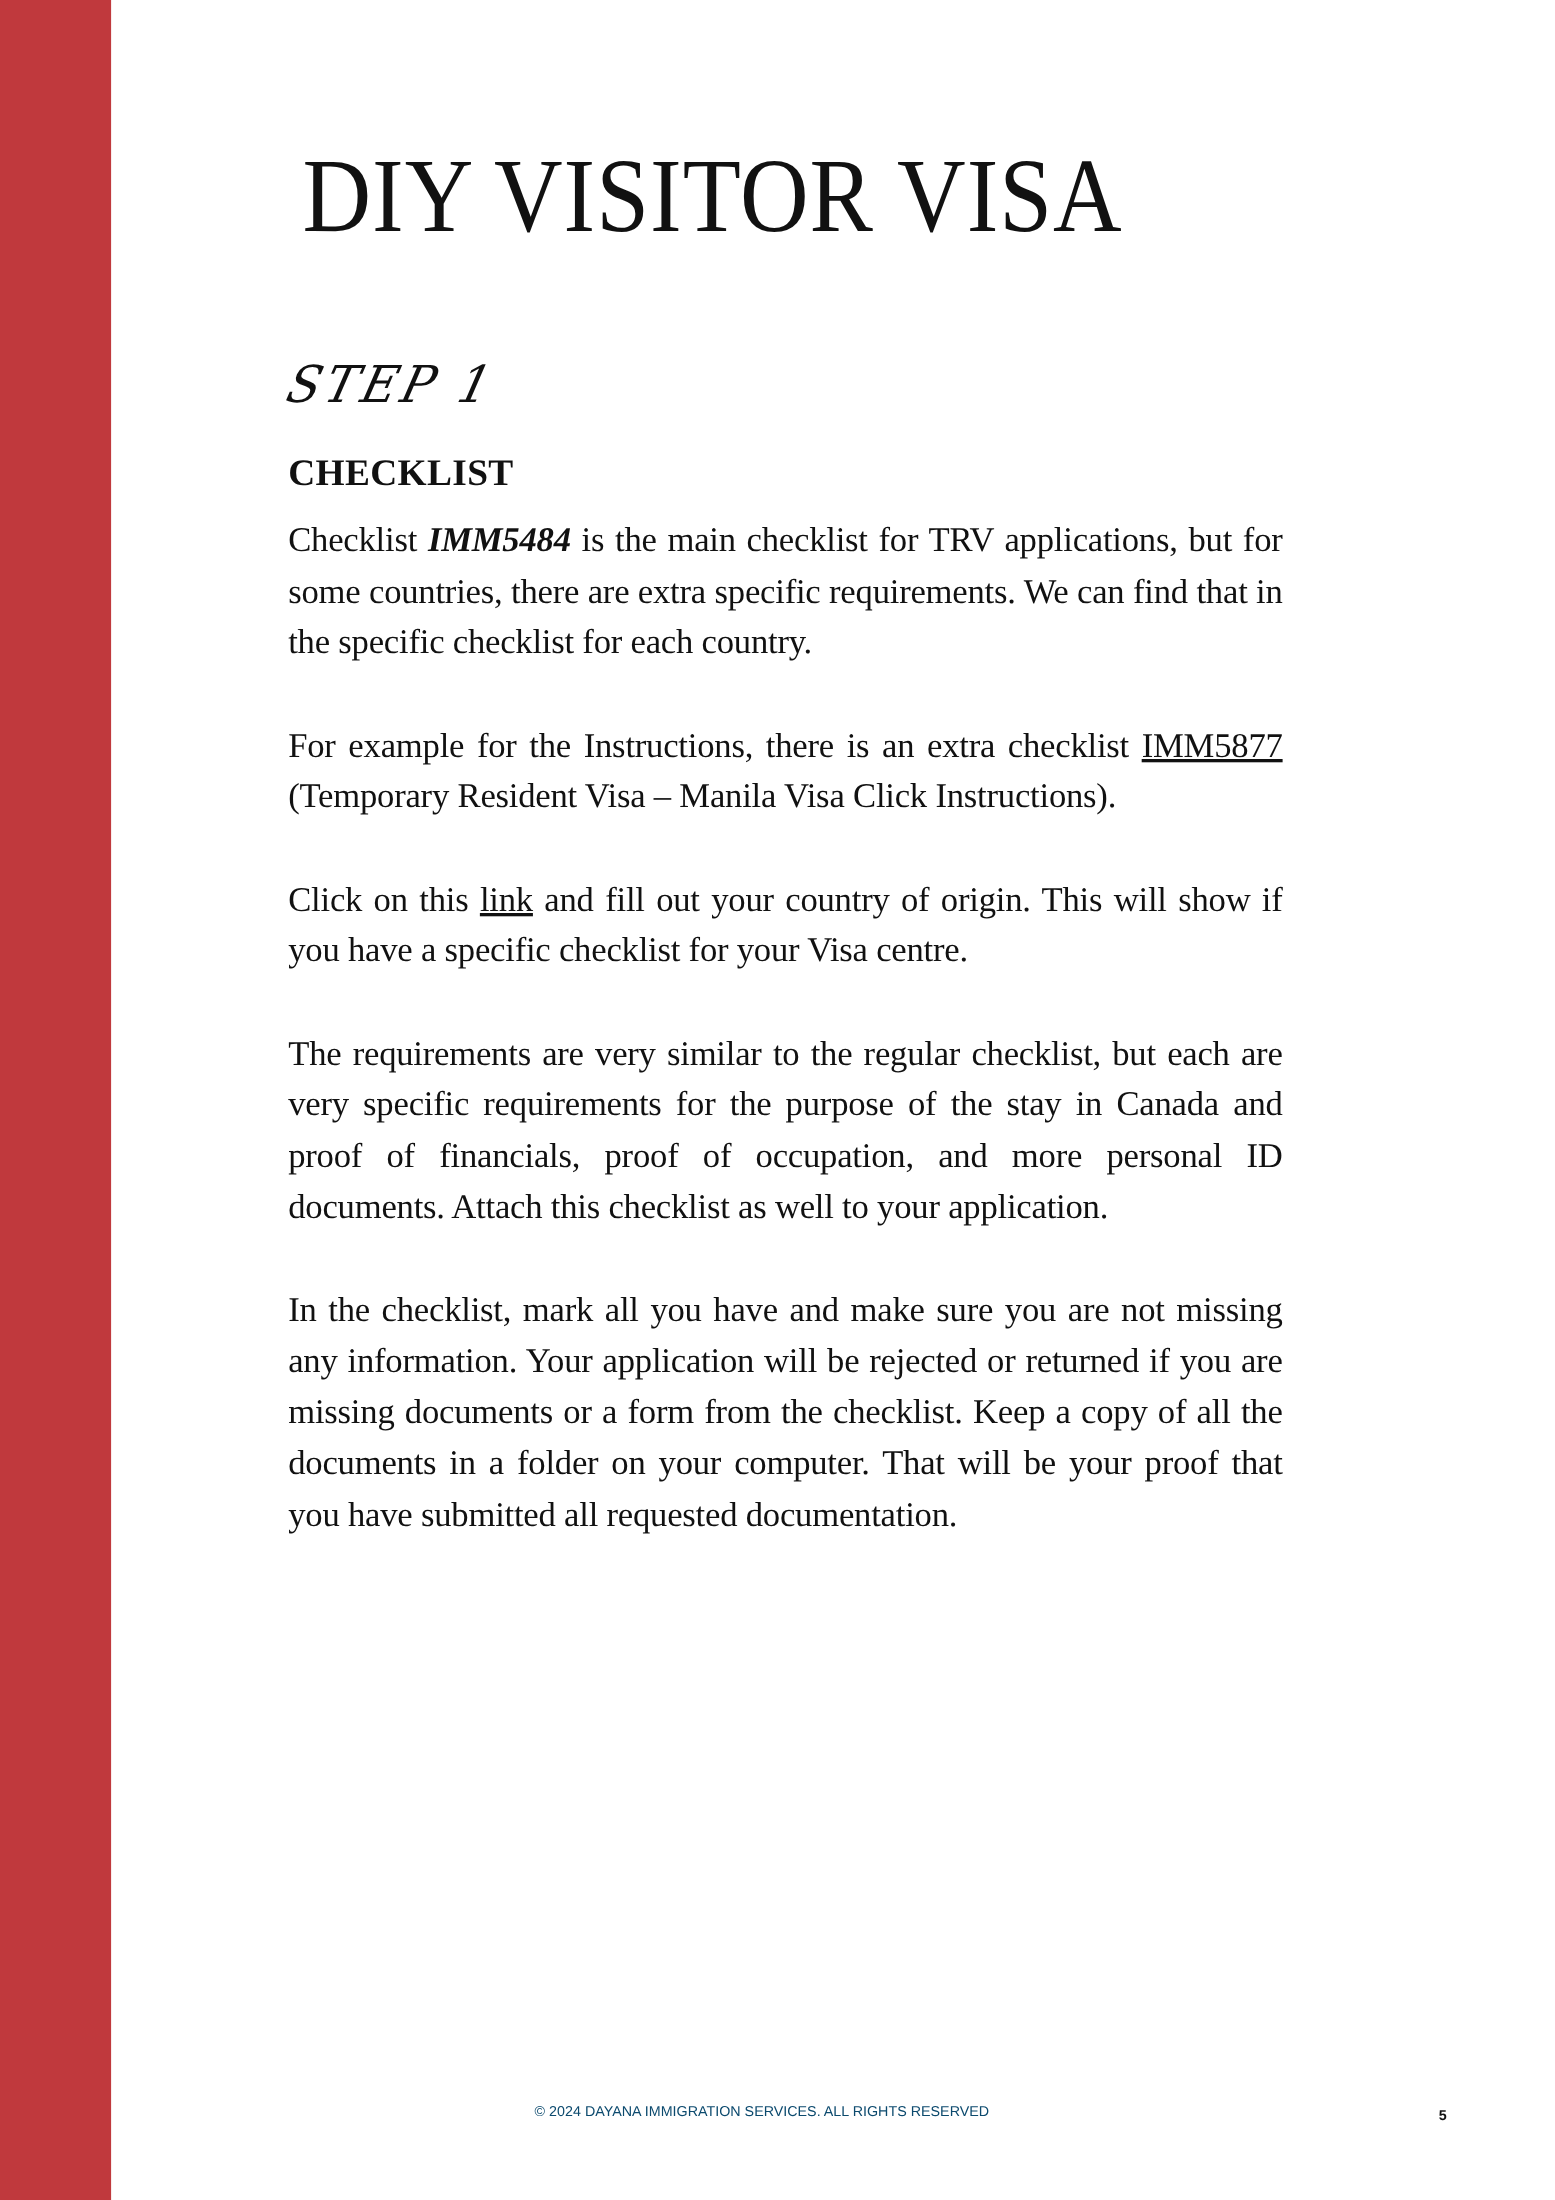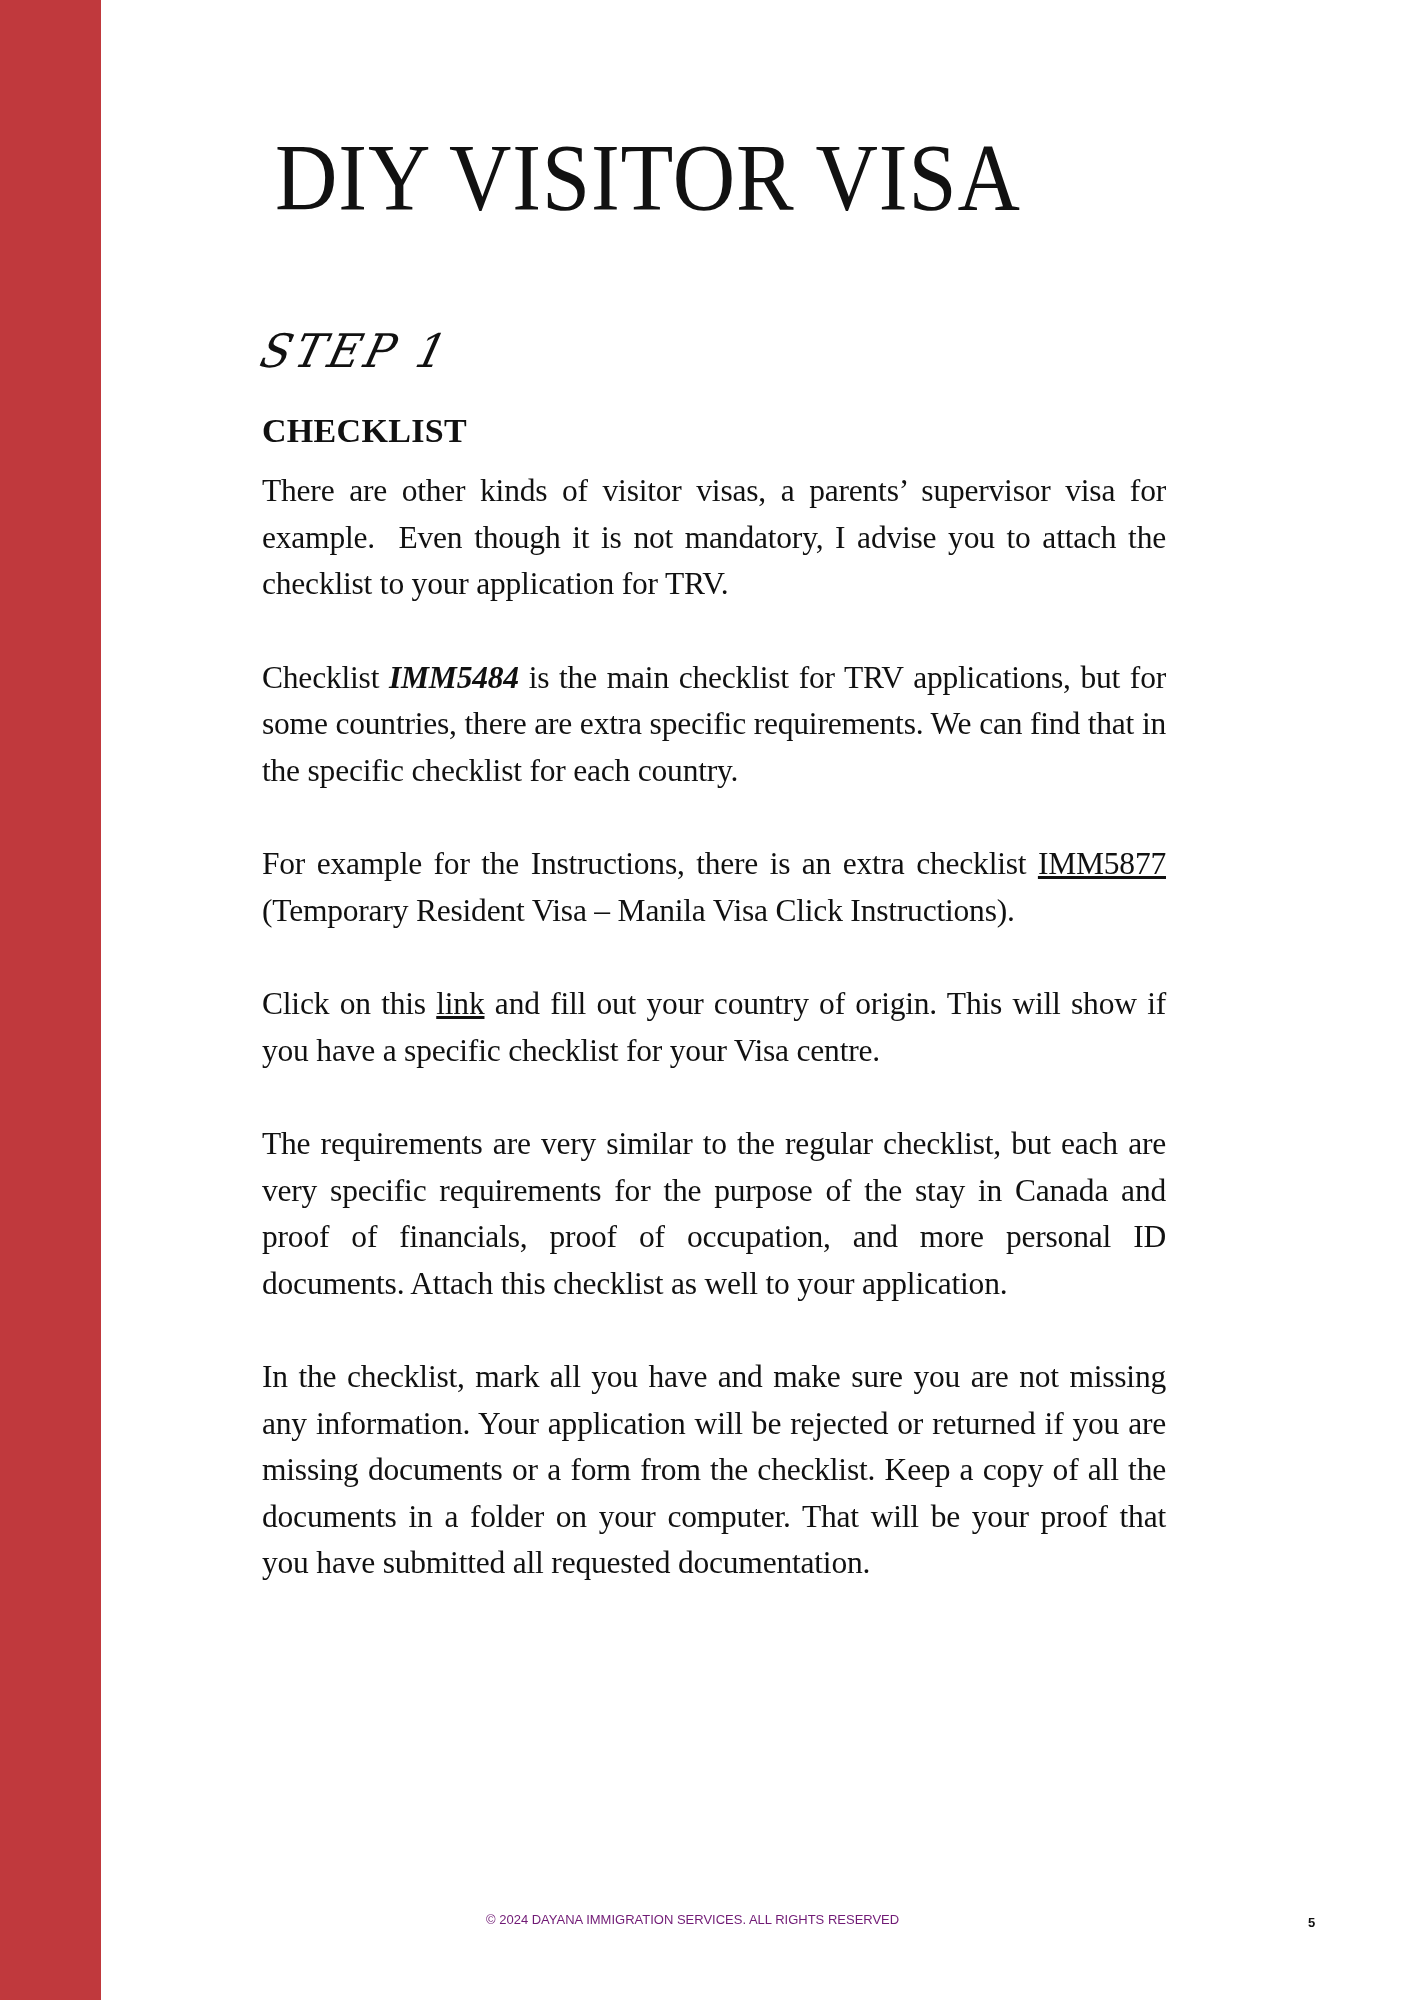--- a/index.html
+++ b/index.html
@@ -35,41 +35,40 @@
   }
   .para {
     font-size: 31.5px; line-height: 46.5px; margin: 0 0 47px 0;
     text-align: justify; letter-spacing: -0.2px;
   }
   .para b { font-weight: bold; font-style: italic; }
   .para u, .para .link { text-decoration: underline; }
   .footer {
     position: absolute; left: 486px; top: 1912px;
     font-family: "Liberation Sans", sans-serif; font-size: 13px;
-    color: #701a75; letter-spacing: 0px;
+    color: #0c4a6e; letter-spacing: 0px;
   }
   .page-num {
     position: absolute; left: 1308px; top: 1915px;
     font-family: "Liberation Sans", sans-serif; font-size: 13px; font-weight: bold;
     color: #111;
   }
 </style>
 </head>
 <body>
 
 <div class="sidebar-bar"></div>
 
 <h1 class="title">DIY VISITOR VISA</h1>
 
 <div class="step">STEP 1</div>
 
 <h2 class="heading">CHECKLIST</h2>
 
 <div class="content">
-  <p class="para">There are other kinds of visitor visas, a parents’ supervisor visa for example.&nbsp; Even though it is not mandatory, I advise you to attach the checklist to your application for TRV.</p>
 
   <p class="para"><span>Checklist </span><b>IMM5484</b><span> is the main checklist for TRV applications, but for some countries, there are extra specific requirements. We can find that in the specific checklist for each country.</span></p>
 
   <p class="para"><span>For example for the Instructions, there is an extra checklist </span><u>IMM5877</u><span> (Temporary Resident Visa – Manila Visa Click Instructions).</span></p>
 
   <p class="para"><span>Click on this </span><span class="link">link</span><span> and fill out your country of origin. This will show if you have a specific checklist for your Visa centre.</span></p>
 
   <p class="para">The requirements are very similar to the regular checklist, but each are very specific requirements for the purpose of the stay in Canada and proof of financials, proof of occupation, and more personal ID documents. Attach this checklist as well to your application.</p>
 
   <p class="para">In the checklist, mark all you have and make sure you are not missing any information. Your application will be rejected or returned if you are missing documents or a form from the checklist. Keep a copy of all the documents in a folder on your computer. That will be your proof that you have submitted all requested documentation.</p>

